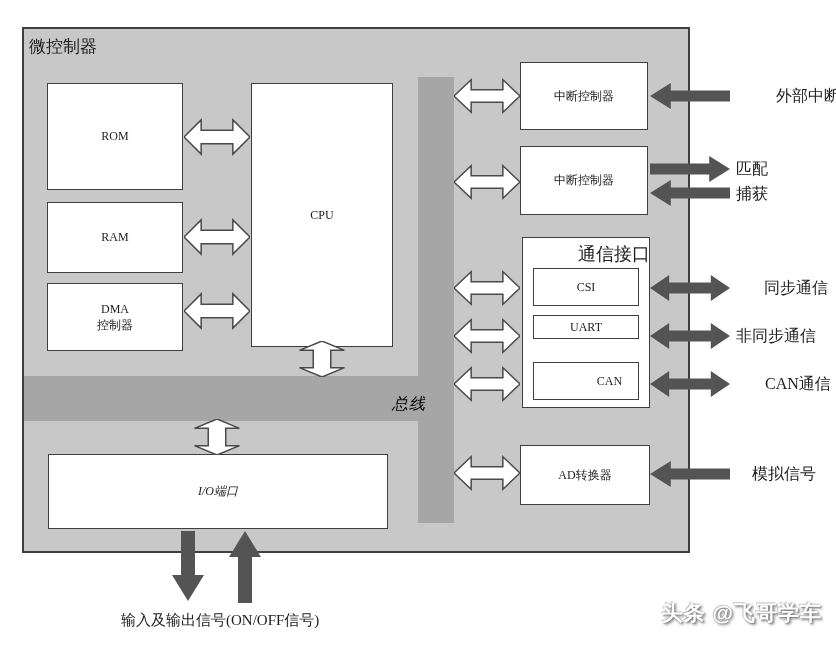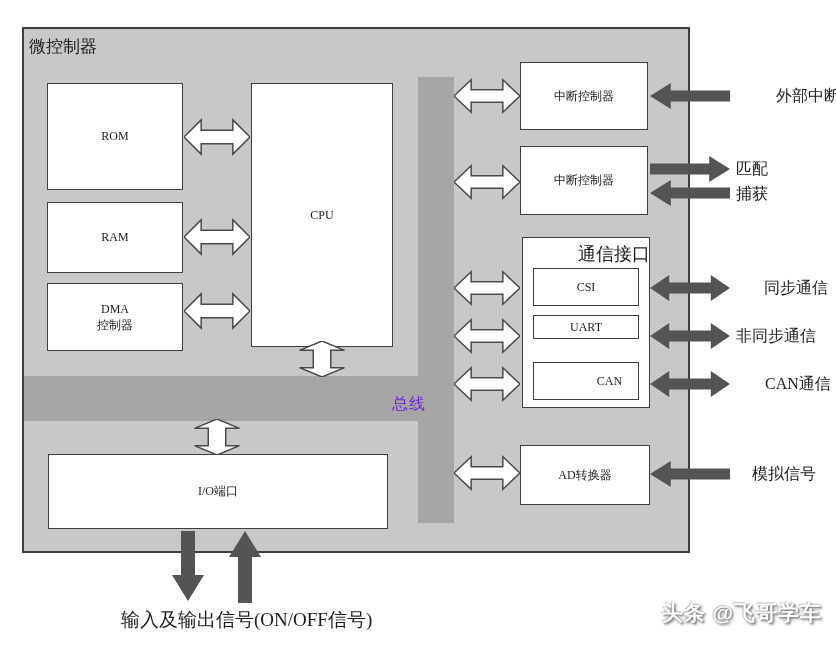--- a/index.html
+++ b/index.html
@@ -20,48 +20,48 @@
     font-size:12px;text-align:center;white-space:pre-line;line-height:1.35;
   }
   .groupbox{
     background:#ffffff;border:1.5px solid var(--border_dark,#3f3f3f);
     box-sizing:border-box;
   }
   .lbl{font-size:16px;line-height:20px;white-space:nowrap;}
   .arrow{display:block;}
   .arrow polygon.white{fill:#ffffff;stroke:var(--outline_gray,#4a4a4a);stroke-width:1.5;vector-effect:non-scaling-stroke;}
   .arrow polygon.dark{fill:var(--arrow_dark,#545454);}
-  #bus-label{font-size:16px;color:#6d28d9;letter-spacing:1px;}
+  #bus-label{font-size:16px;color:#000000;letter-spacing:1px;font-style:italic;}
   #watermark{
     font-size:21px;color:#ffffff;letter-spacing:1px;white-space:nowrap;
     font-family:"Liberation Sans","DejaVu Sans",sans-serif;font-weight:bold;
     text-shadow:1px 1px 2px rgba(110,110,110,0.95),-1px -1px 1px rgba(160,160,160,0.6),2px 2px 3px rgba(140,140,140,0.7);
   }
-  #io-signal-label{font-size:19px;}
+  #io-signal-label{font-size:15px;}
   #container-title{font-size:17px;}
   #comm-title{font-size:18px;text-align:right;}
 </style>
 </head>
 <body>
 
 <div id="stage">
 
   <div id="container" class="abs" style="left:22px;top:27px;width:668px;height:526px;"></div>
   <div id="container-title" class="abs lbl" style="left:29px;top:37px;">微控制器</div>
 
   <div class="abs busbar" style="left:24px;top:376px;width:430px;height:45px;"></div>
   <div class="abs busbar" style="left:418px;top:77px;width:36px;height:446px;"></div>
   <div id="bus-label" class="abs" style="left:392px;top:394px;">总线</div>
 
   <div class="box abs" style="left:47px;top:83px;width:136px;height:107px;">ROM</div>
   <div class="box abs" style="left:47px;top:202px;width:136px;height:71px;">RAM</div>
   <div class="box abs" style="left:47px;top:283px;width:136px;height:68px;">DMA
 控制器</div>
   <div class="box abs" style="left:251px;top:83px;width:142px;height:264px;">CPU</div>
-  <div class="box abs" style="left:48px;top:454px;width:340px;height:75px;">I/O端口</div>
+  <div class="box abs" style="left:48px;top:454px;width:340px;height:75px;font-style:italic;">I/O端口</div>
 
   <div class="box abs" style="left:520px;top:62px;width:128px;height:68px;">中断控制器</div>
   <div class="box abs" style="left:520px;top:146px;width:128px;height:69px;">中断控制器</div>
   <div class="groupbox abs" style="left:522px;top:237px;width:128px;height:171px;"></div>
   <div id="comm-title" class="abs lbl" style="left:522px;top:244px;width:128px;">通信接口</div>
   <div class="box abs" style="left:533px;top:268px;width:106px;height:38px;">CSI</div>
   <div class="box abs" style="left:533px;top:315px;width:106px;height:24px;">UART</div>
   <div class="box abs" style="left:533px;top:362px;width:106px;height:38px;padding-left:47px;">CAN</div>
   <div class="box abs" style="left:520px;top:445px;width:130px;height:60px;">AD转换器</div>
 

